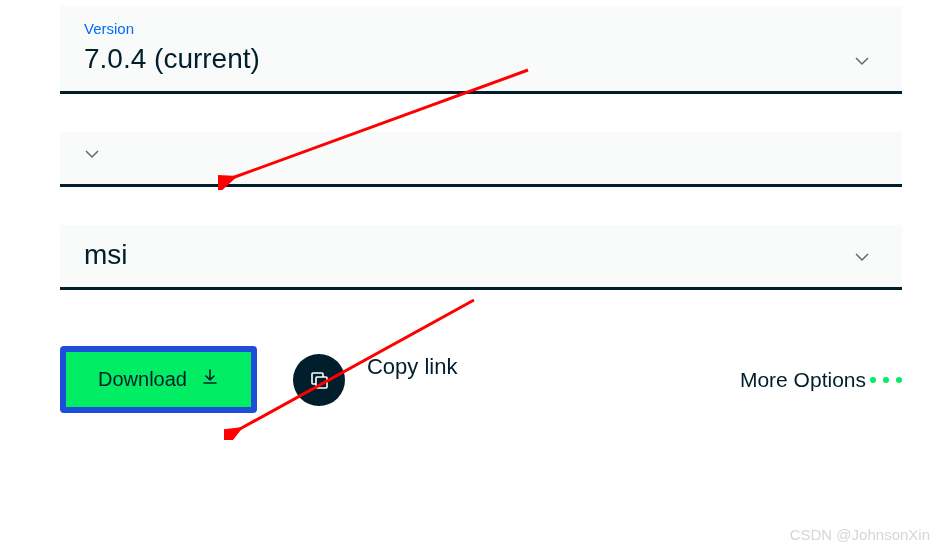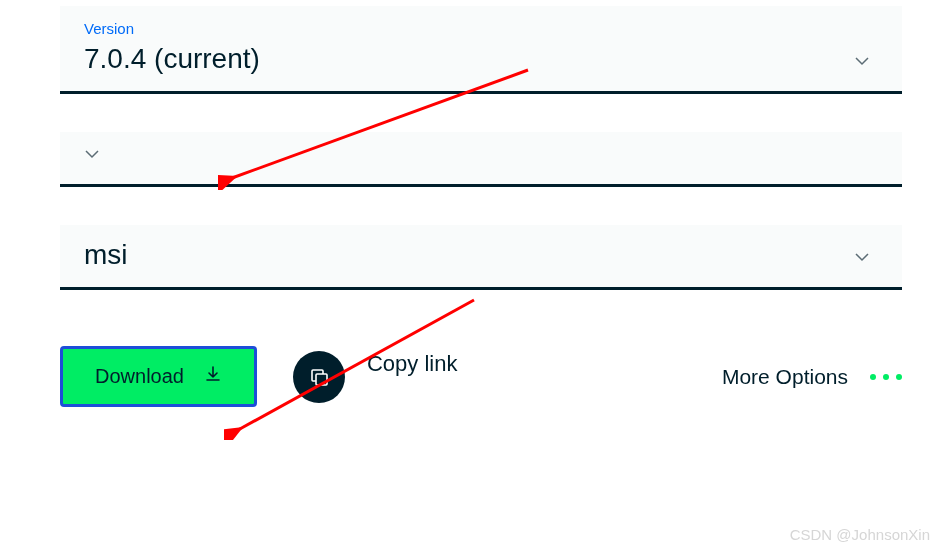--- a/index.html
+++ b/index.html
@@ -44,28 +44,28 @@
     }
     .chevron svg { display: block; }
     .actions {
       display: flex;
       align-items: center;
       padding: 18px 0 0 0;
       gap: 36px;
     }
     .download-btn {
       background: #00ed64;
-      border: 3px solid #1d4ed8;
+      border: 6px solid #1d4ed8;
       color: #001e2b;
       font-size: 20px;
       font-weight: 400;
       padding: 16px 32px;
       display: inline-flex;
       align-items: center;
-      gap: 20px;
+      gap: 14px;
       cursor: pointer;
       border-radius: 4px;
     }
     .copy-link-group {
       display: inline-flex;
       align-items: flex-start;
       gap: 22px;
       cursor: pointer;
     }
     .copy-icon-circle {
@@ -78,21 +78,21 @@
       justify-content: center;
     }
     .copy-link-label {
       color: #001e2b;
       font-size: 22px;
     }
     .spacer { flex: 1; }
     .more-options {
       display: inline-flex;
       align-items: center;
-      gap: 22px;
+      gap: 4px;
       cursor: pointer;
     }
     .more-options-label {
       color: #001e2b;
       font-size: 21px;
       font-weight: 500;
     }
     .dots {
       display: inline-flex;
       gap: 7px;

